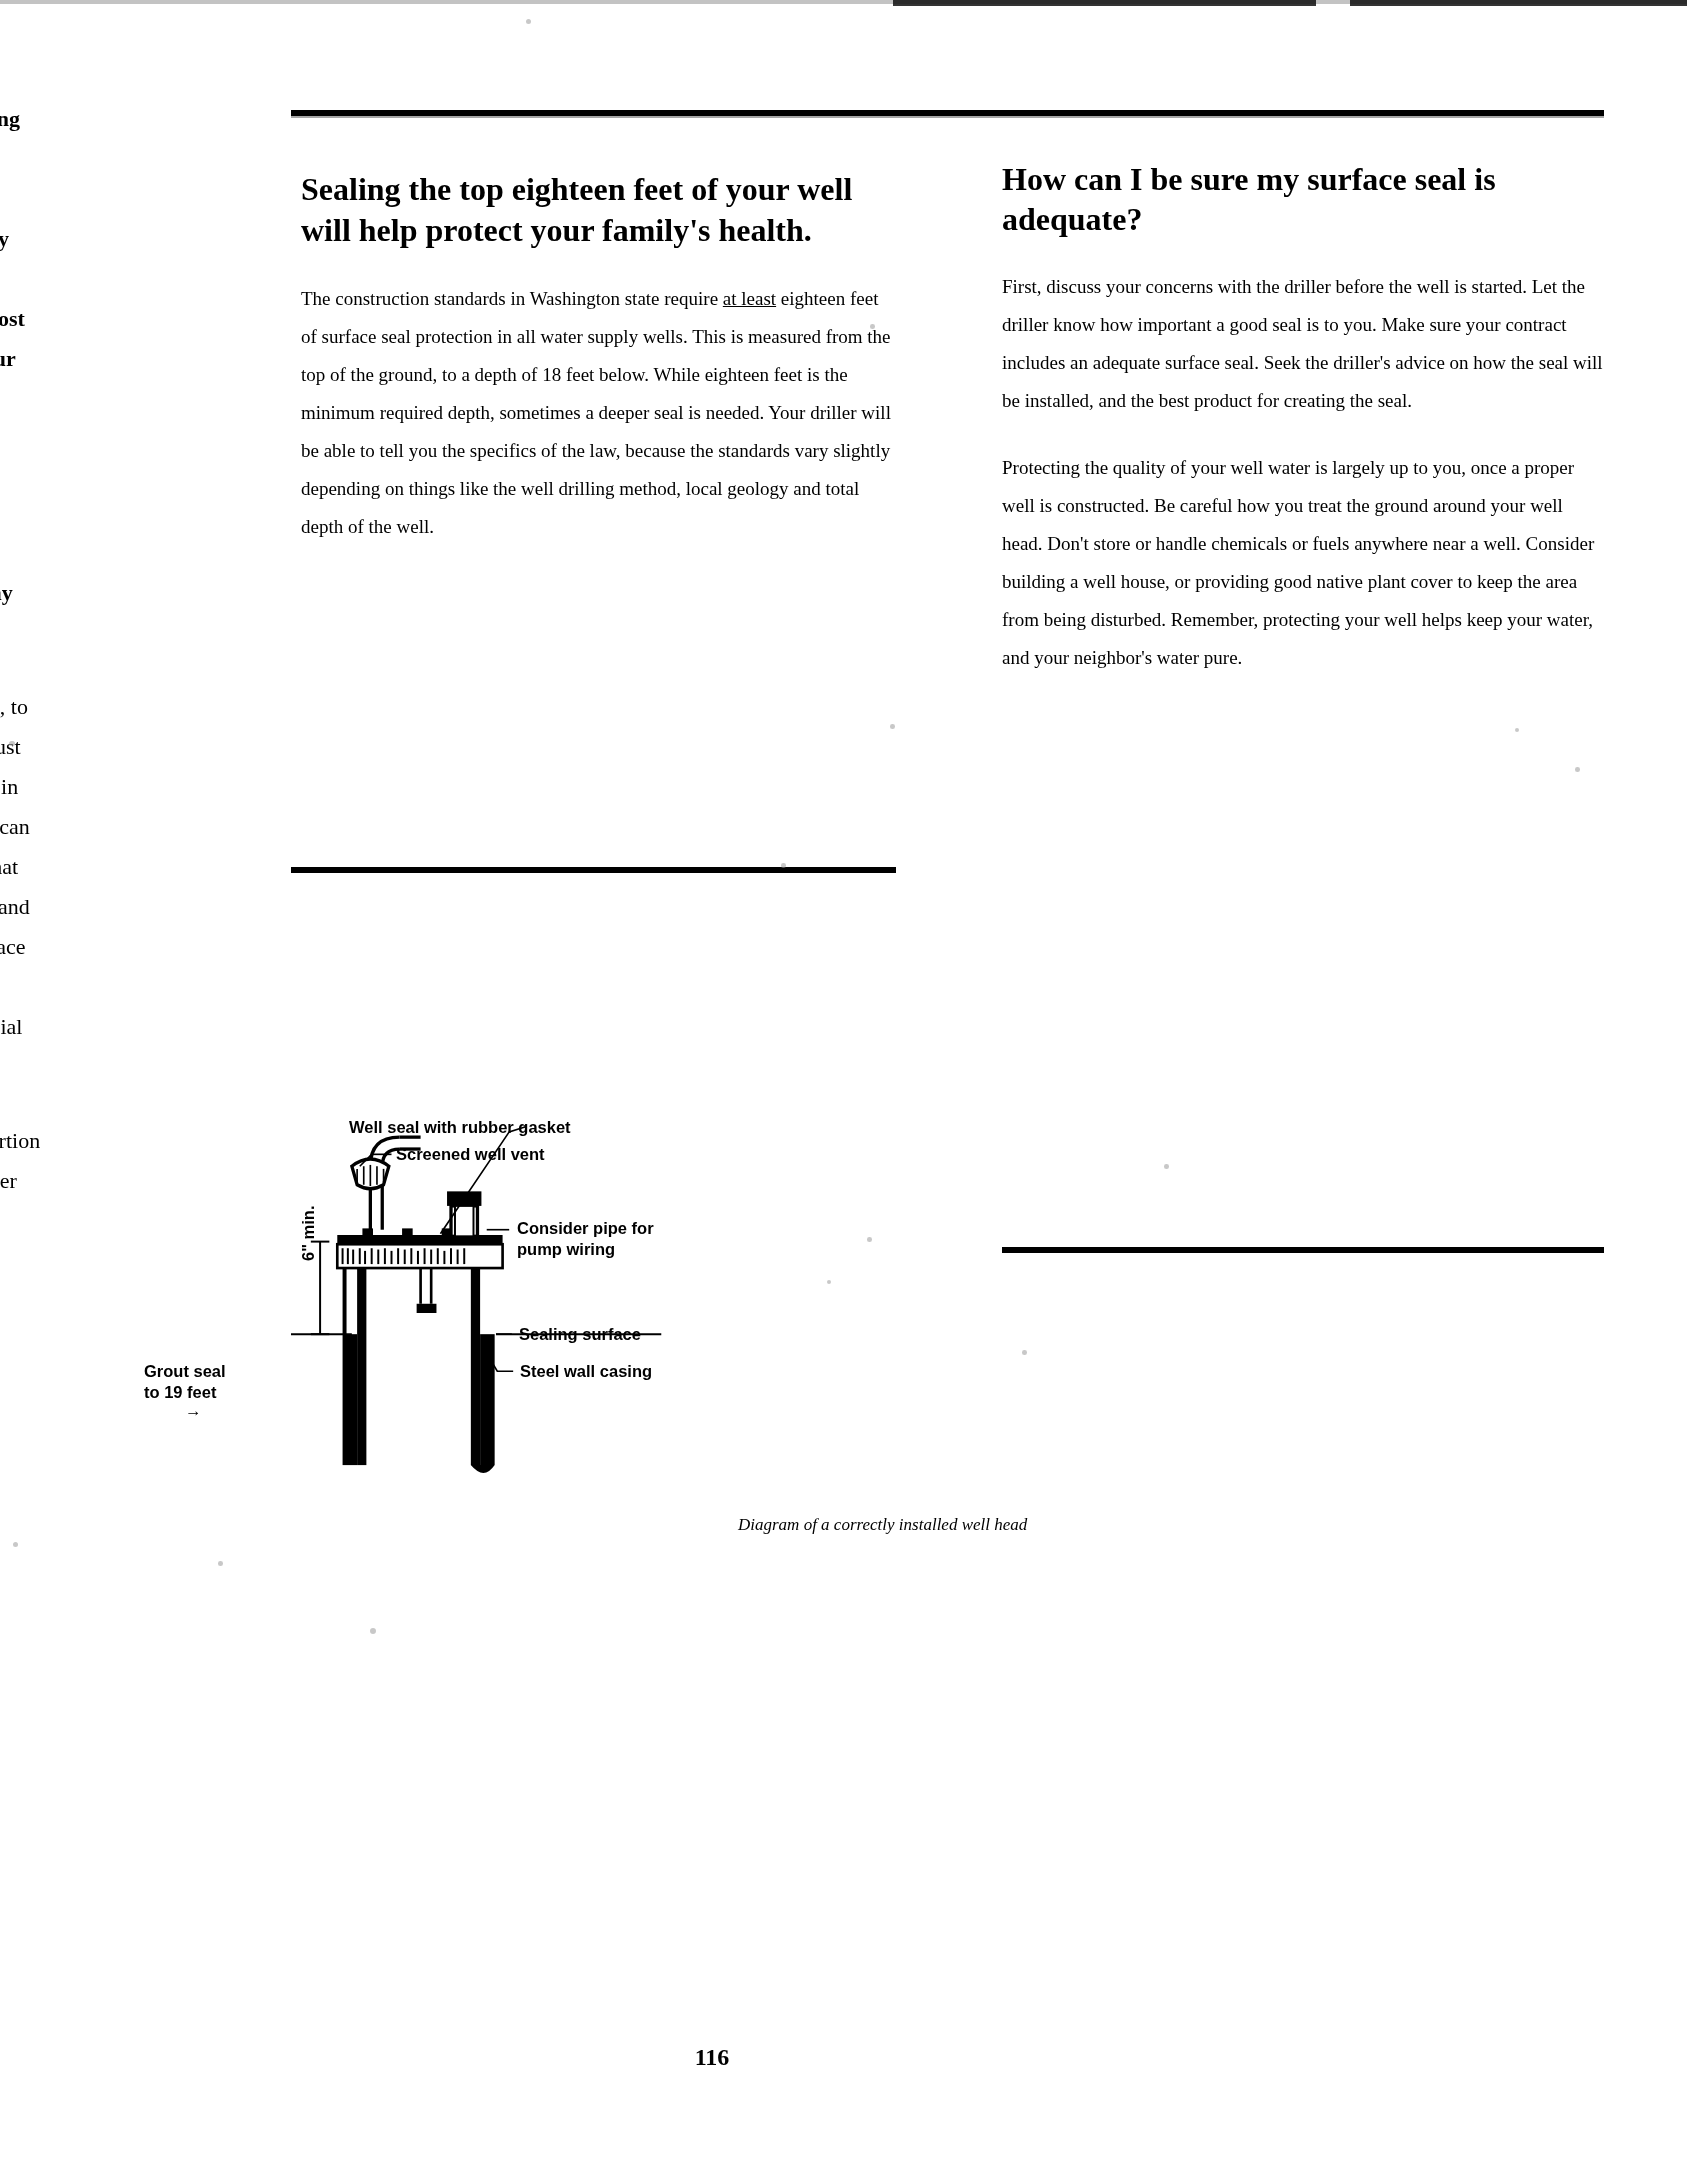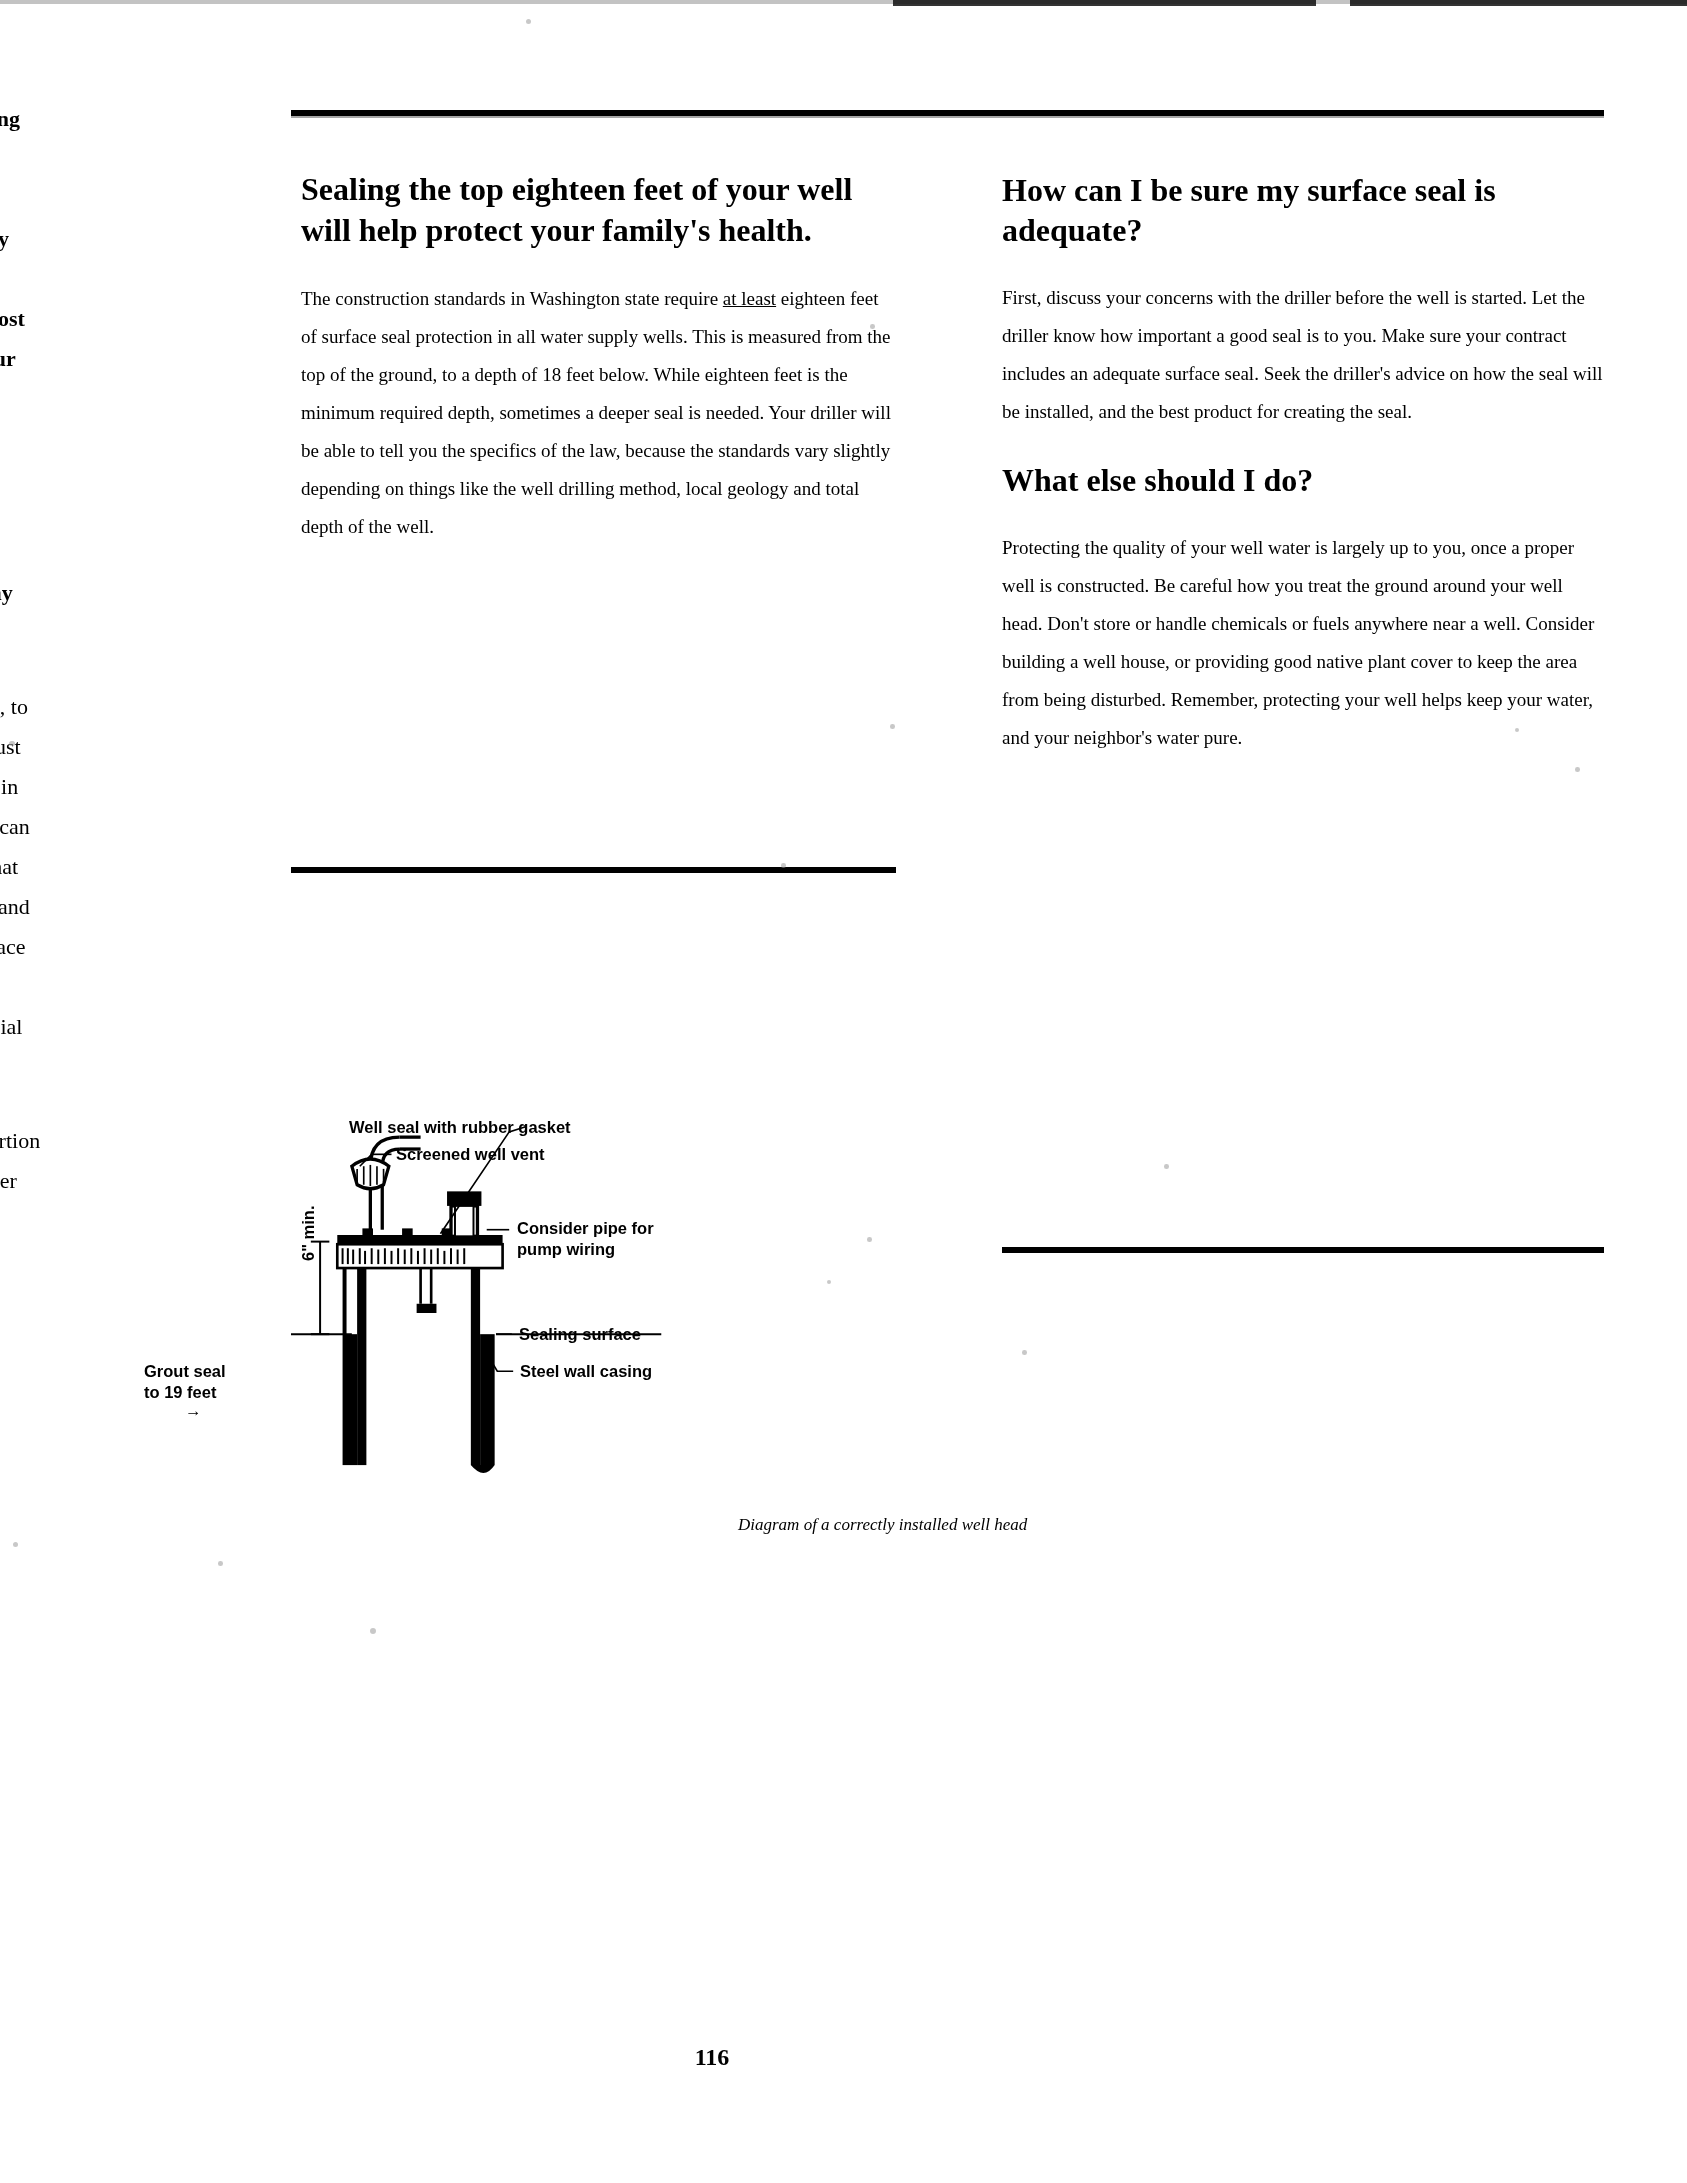--- a/index.html
+++ b/index.html
@@ -86,21 +86,20 @@
   }
 
   h2.head {
     font-size: 32px;
     line-height: 41px;
     font-weight: bold;
     margin: 0 0 29px 0;
   }
   h2.head.tight {
     line-height: 40px;
-    margin-top: 11px;
   }
   p.body {
     font-size: 19px;
     line-height: 38px;
     margin: 0 0 29px 0;
     text-align: left;
   }
   .u { text-decoration: underline; }
 
   
@@ -200,21 +199,20 @@
 <div id="rule-top"></div>
 
 <div id="col-left">
   <h2 class="head">Sealing the top eighteen feet of your well will help protect your family's health.</h2>
   <p class="body"><span>The construction standards in Washington state require </span><span class="u">at least</span><span> eighteen feet of surface seal protection in all water supply wells.  This is measured from the top of the ground, to a depth of 18 feet below.  While eighteen feet is the minimum required depth, sometimes a deeper seal is needed.  Your driller will be able to tell you the specifics of the law, because the standards vary slightly depending on things like the well drilling method, local geology and total depth of the well.</span></p>
 </div>
 
 <div id="col-right">
   <h2 class="head tight">How can I be sure my surface seal is adequate?</h2>
   <p class="body">First, discuss your concerns with the driller before the well is started.  Let the driller know how important a good seal is to you.  Make sure your contract includes an adequate surface seal.  Seek the driller's advice on how the seal will be installed, and the best product for creating the seal.</p>
-  <h2 class="head tight">What else should I do?</h2>
   <p class="body">Protecting the quality of your well water is largely up to you, once a proper well is constructed.  Be careful how you treat the ground around your well head.  Don't store or handle chemicals or fuels anywhere near a well.  Consider building a well house, or providing good native plant cover to keep the area from being disturbed.  Remember, protecting your well helps keep your water, and your neighbor's water pure.</p>
 </div>
 
 <div id="rule-bottom-right"></div>
 
 <div id="figure">
   <div id="fig-rule-top"></div>
 
   <svg class="fig-svg" width="605" height="695" viewBox="0 0 915 1050">
 

